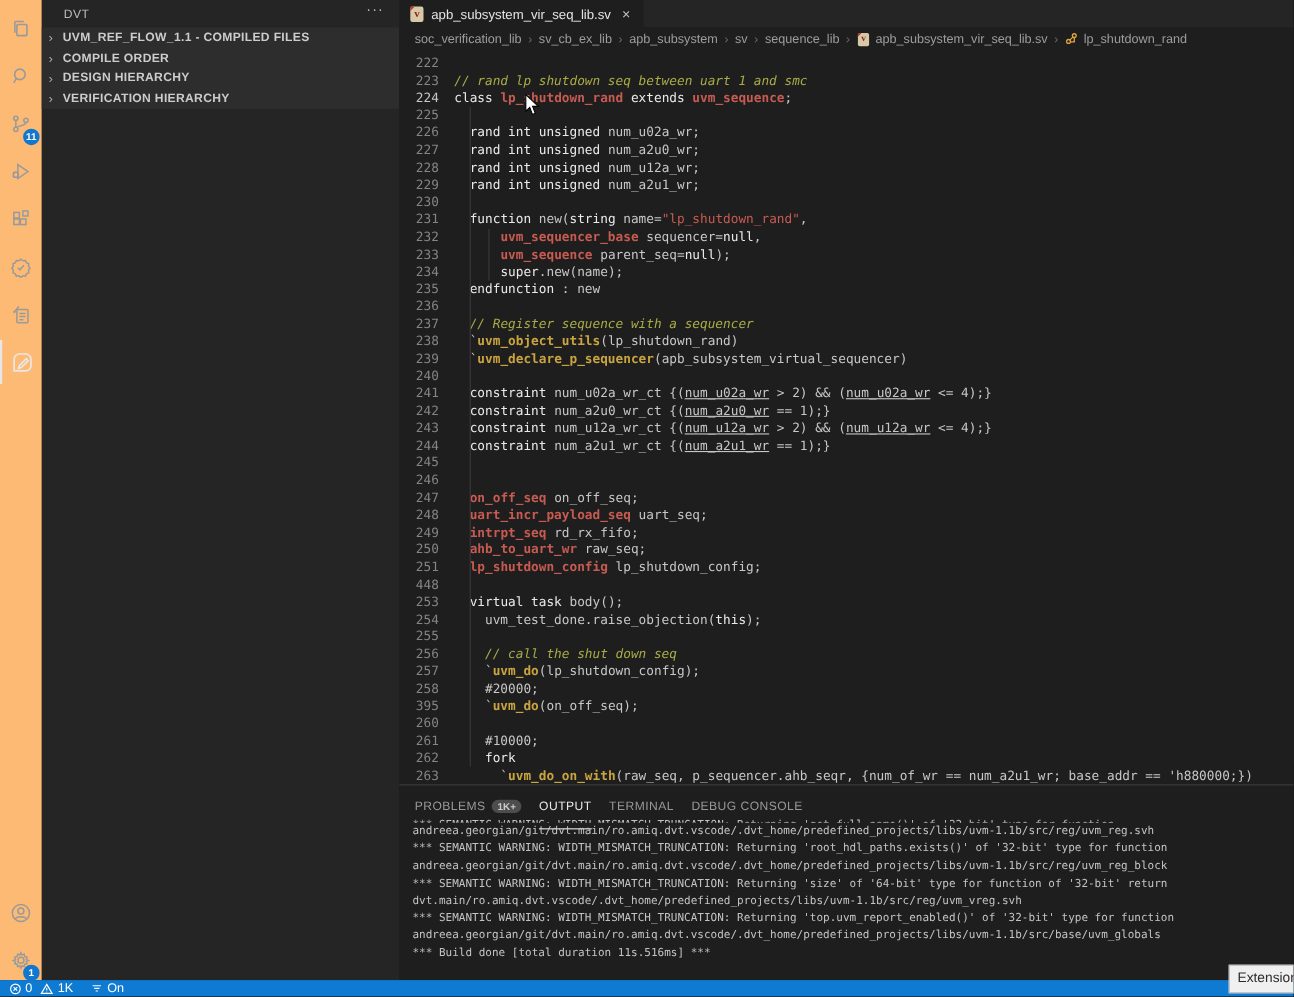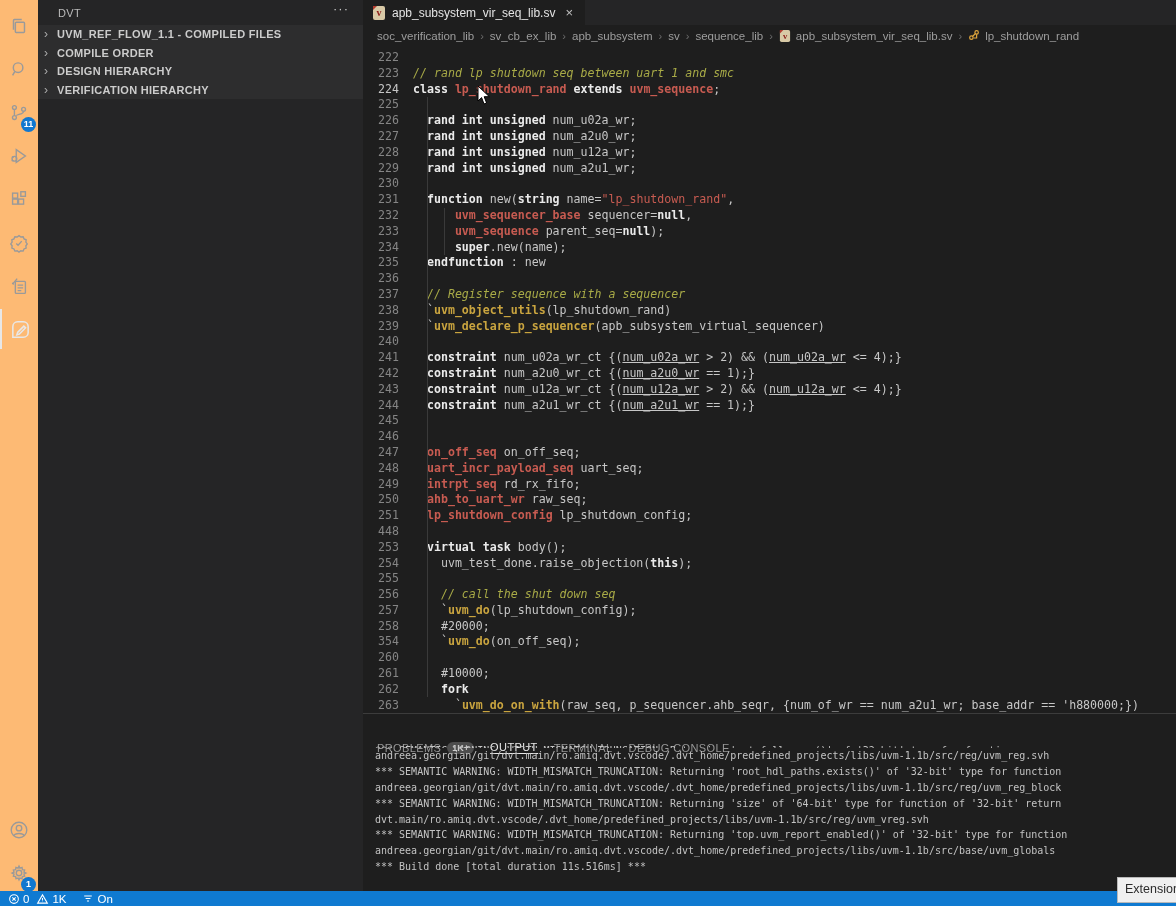--- a/index.html
+++ b/index.html
@@ -43,36 +43,36 @@
   .bc-sep { color:#6d6d6d; margin:0 6px; font-size:11px; }
   .bc-ico { margin-right:5px; display:flex; }
 
   .editor { position:absolute; left:0; top:47px; width:100%; height:666px; overflow:hidden;
             font-family:"DejaVu Sans Mono", monospace; font-size:11.6px; padding-top:3px; }
   .guide { position:absolute; width:1px; background:#3a3a3a; }
   .cl { display:flex; height:15.8px; line-height:15.8px; }
   .ln { position:relative; width:36px; flex-shrink:0; text-align:right; color:#858585; margin-right:14px; }
   .cl.cur .ln { color:#c6c6c6; }
   .lc { white-space:pre; color:#c7c7c7; }
-  .tok-k { color:#eaeaea; font-weight:bold; }
+  .tok-k { color:#eaeaea; font-weight:normal; }
   .tok-t { color:#c75b51; font-weight:bold; }
   .tok-s { color:#c75b51; }
   .tok-c { color:#a9ab47; font-style:italic; }
   .tok-m { color:#c9a43f; font-weight:bold; }
   .tok-p { color:#c7c7c7; }
   .tok-i { color:#c7c7c7; }
   .tok-u { color:#c7c7c7; text-decoration:underline; }
 
   
   .mousecursor { position:absolute; left:477px; top:85px; z-index:50; pointer-events:none; }
 
   
   .panel { position:absolute; left:363px; top:713px; width:813px; height:178px; background:#1e1e1e; border-top:1px solid #3c3c3c; }
   .panel-tabs { display:flex; align-items:center; height:27px; padding-left:14px; }
-  .ptab { display:flex; align-items:flex-end; margin-right:16px; font-size:11px; letter-spacing:.4px;
+  .ptab { display:flex; align-items:flex-start; margin-right:16px; font-size:11px; letter-spacing:.4px;
           color:#989898; height:27px; cursor:pointer;margin-top:25px; }
   .ptab.active { color:#e7e7e7; border-bottom:1px solid #e7e7e7; }
   .ptab .pbadge { margin-left:6px; background:#4d4d4d; color:#cccccc; border-radius:9px; font-size:9px;
                   padding:1px 5px; font-weight:bold; letter-spacing:0; }
   .panel-content { position:absolute; left:0; top:29px; width:100%; height:149px; overflow:hidden;
                    font-family:"DejaVu Sans Mono", monospace; font-size:10px; color:#c3c3c3; padding-left:12px; }
   .out-line { white-space:pre; height:15.9px; line-height:15.9px; overflow:hidden; }
   .out-line.clip { height:5px; }
 
   
@@ -380,21 +380,21 @@
         </div>
         <div class="cl">
           <span class="ln">257</span>
           <span class="lc"><span class="tok-p">    `</span><span class="tok-m">uvm_do</span><span class="tok-p">(lp_shutdown_config);</span></span>
         </div>
         <div class="cl">
           <span class="ln">258</span>
           <span class="lc"><span class="tok-p">    #20000;</span></span>
         </div>
         <div class="cl">
-          <span class="ln">354</span>
+          <span class="ln">395</span>
           <span class="lc"><span class="tok-p">    `</span><span class="tok-m">uvm_do</span><span class="tok-p">(on_off_seq);</span></span>
         </div>
         <div class="cl">
           <span class="ln">260</span>
           <span class="lc"></span>
         </div>
         <div class="cl">
           <span class="ln">261</span>
           <span class="lc"><span class="tok-p">    #10000;</span></span>
         </div>

